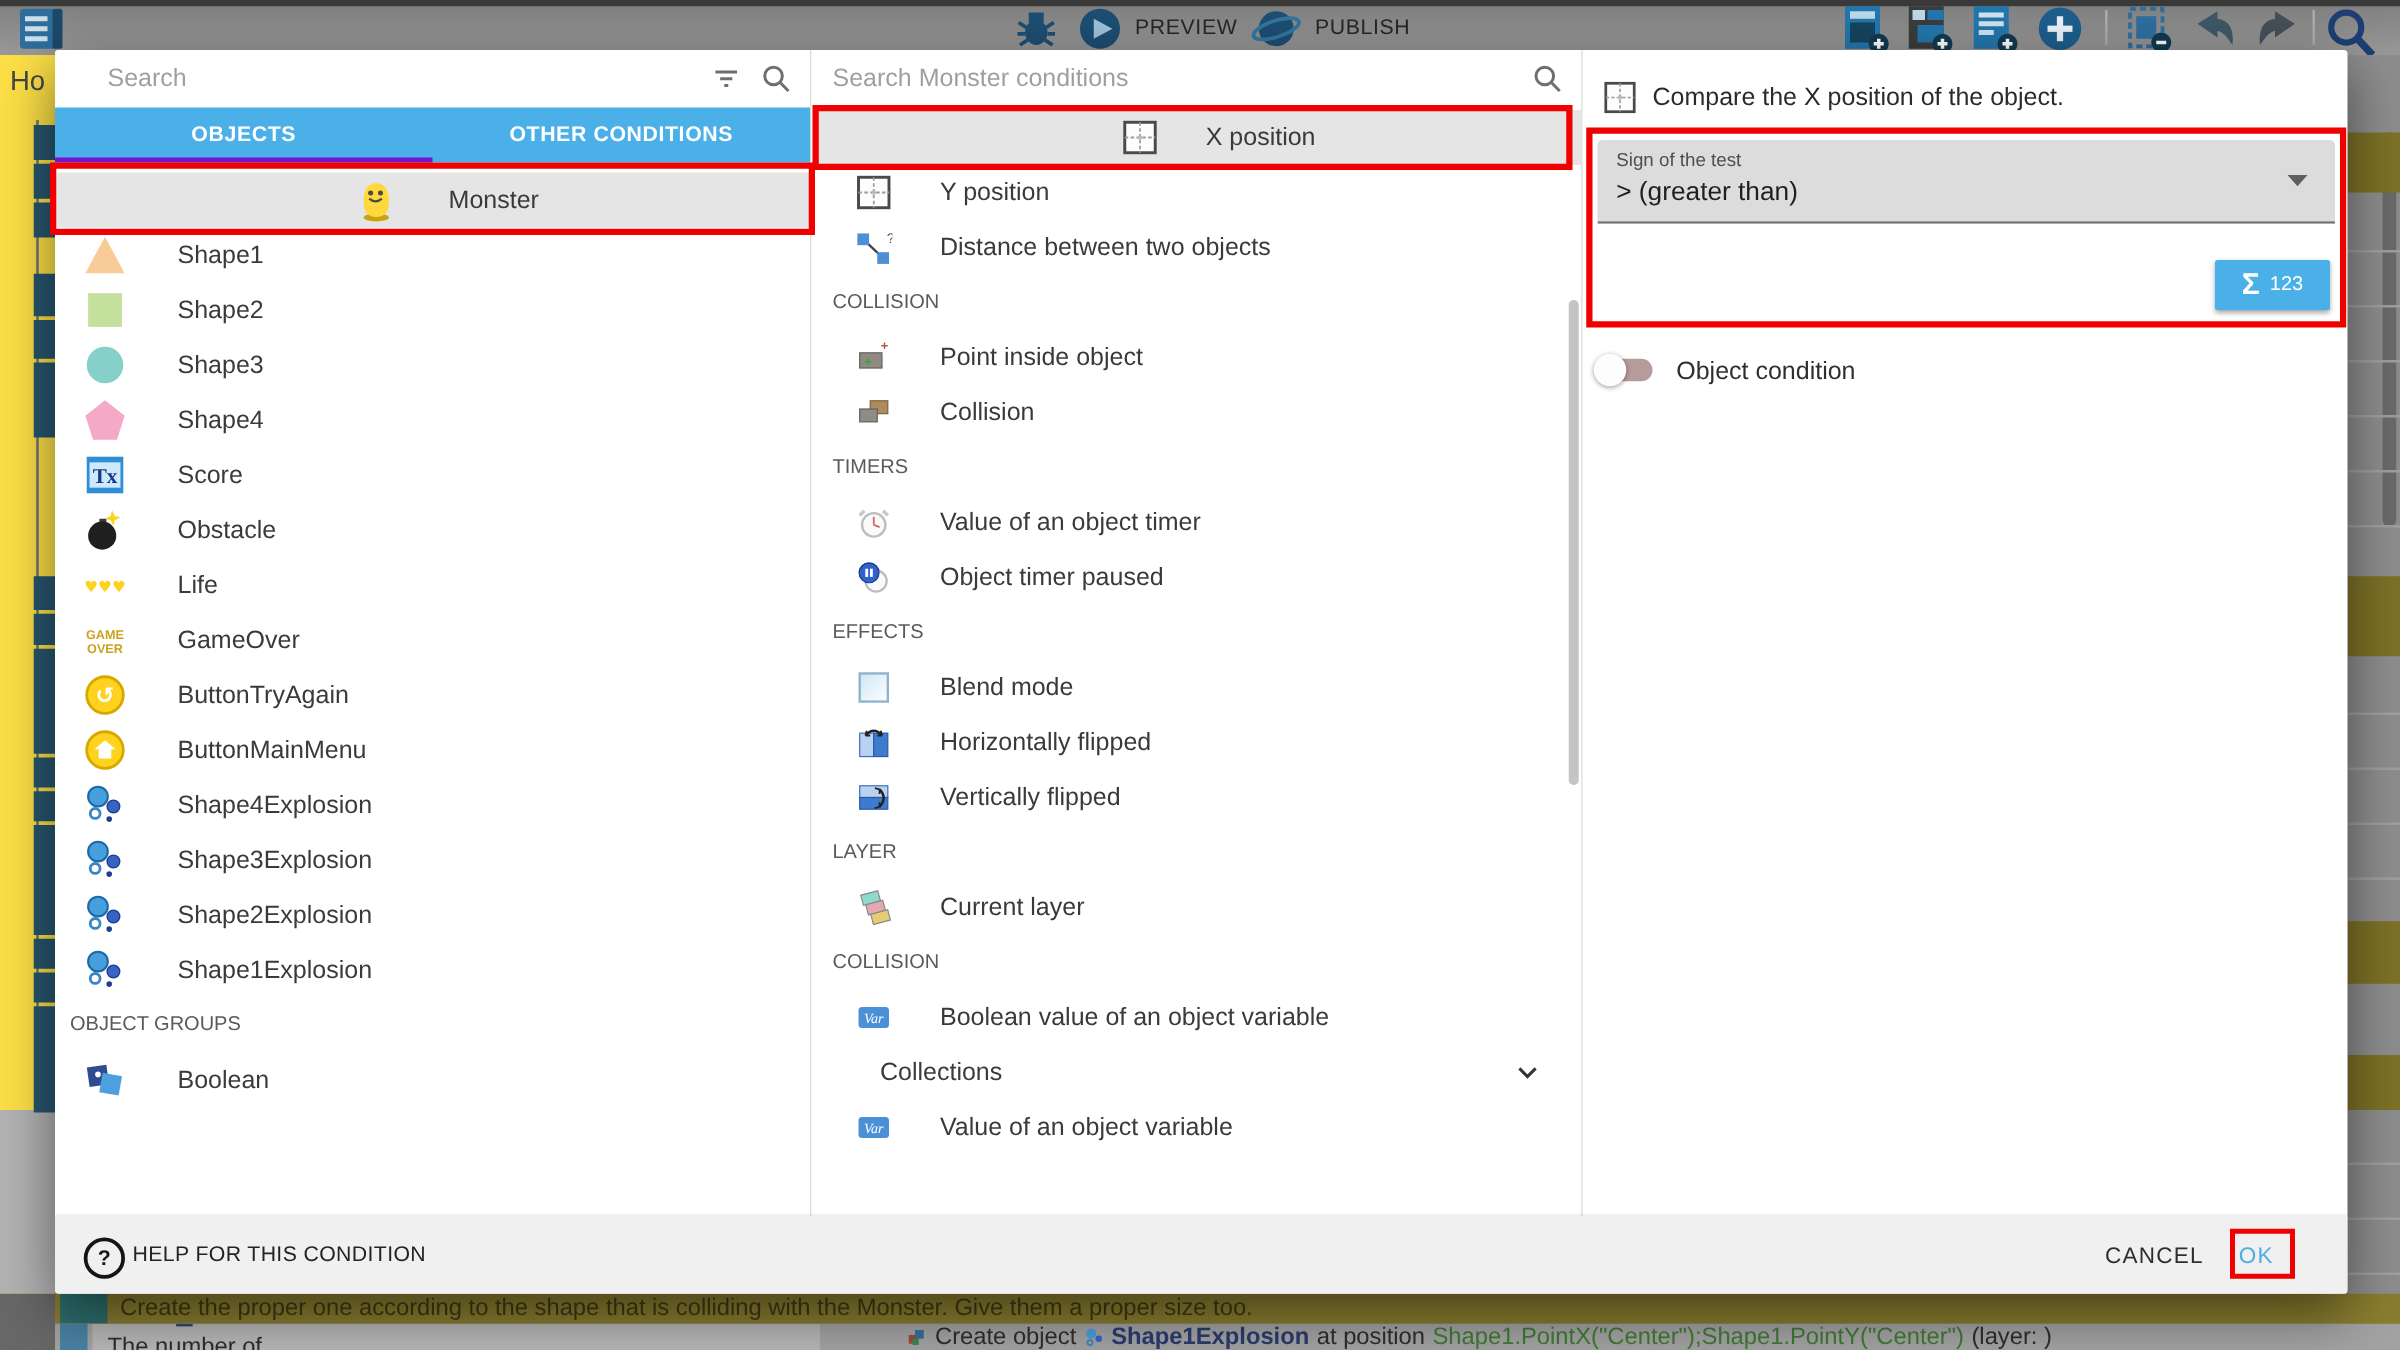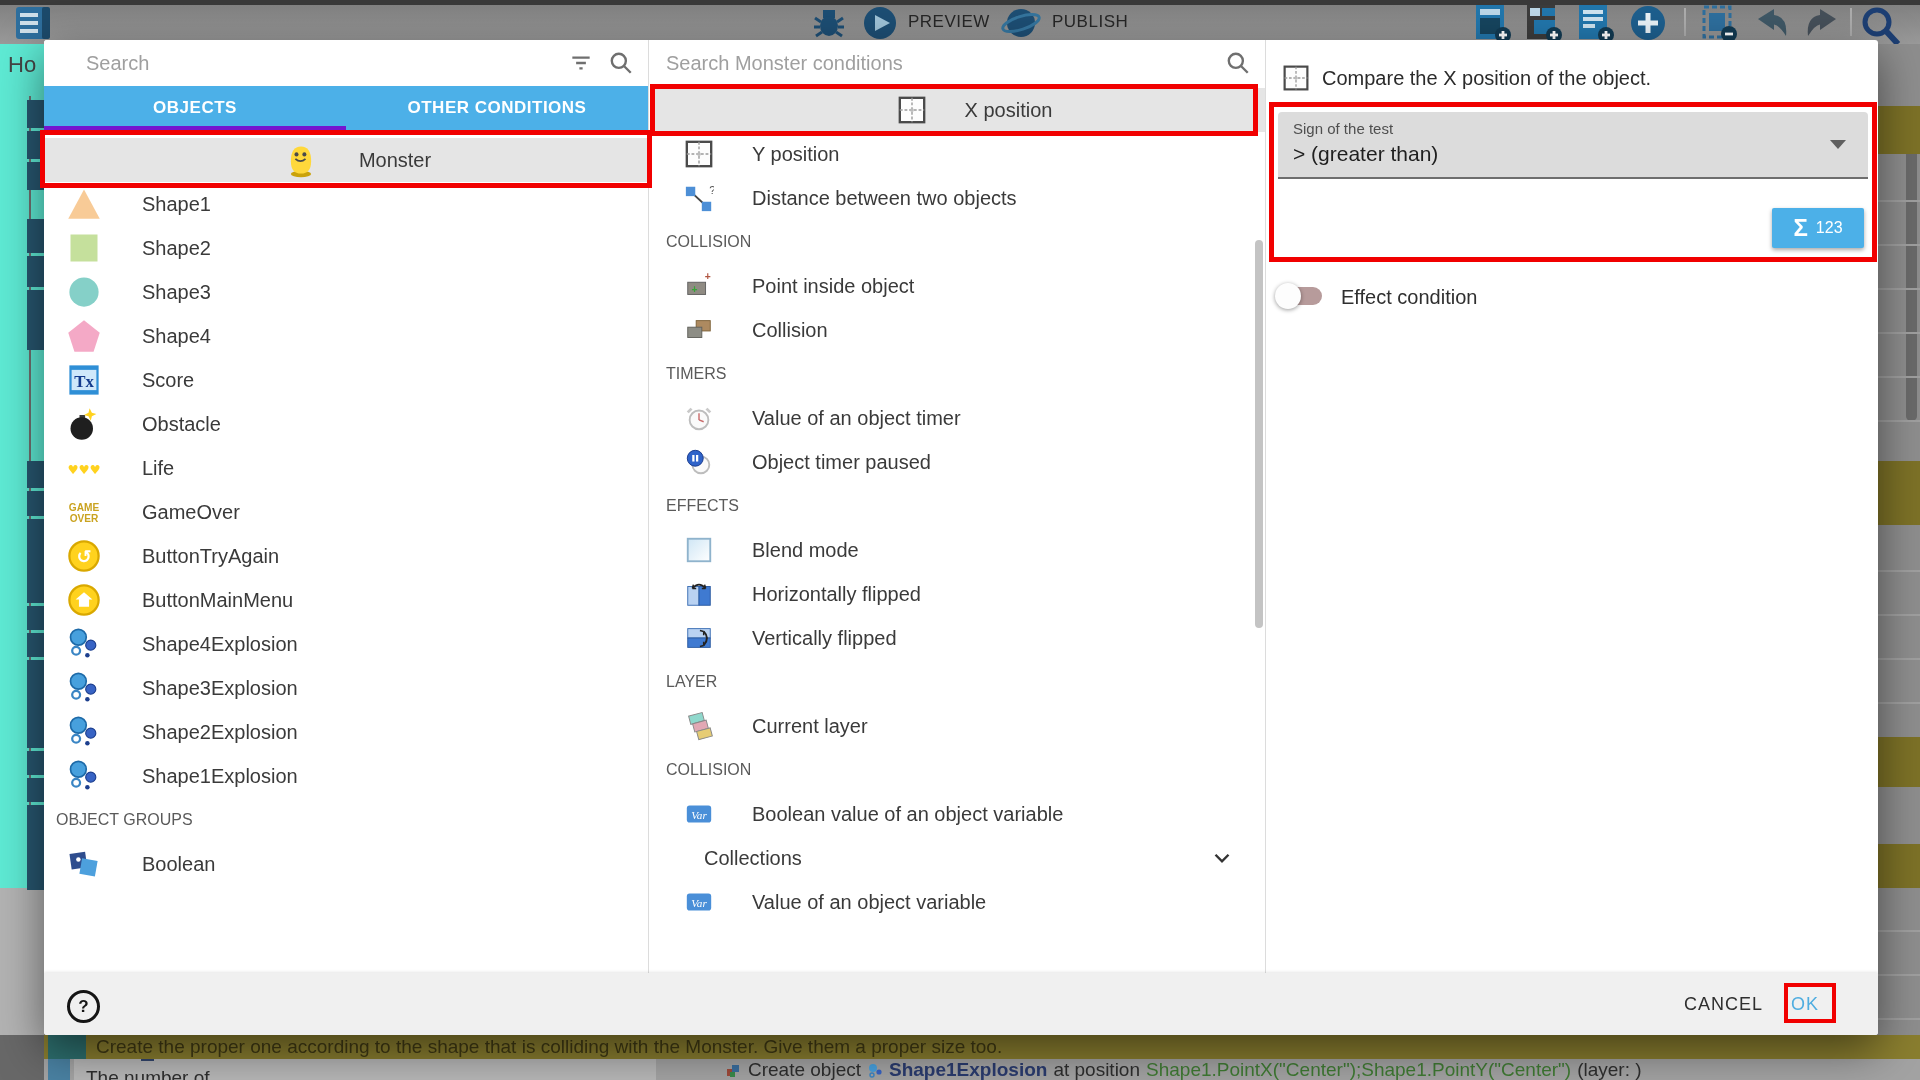--- a/index.html
+++ b/index.html
@@ -7,21 +7,21 @@
     font-family:"Liberation Sans",sans-serif;background:#8c8c8c;-webkit-font-smoothing:antialiased;}
   .abs{position:absolute;}
   
   .toolbar{position:absolute;left:0;top:0;width:1920px;height:44px;
     background:linear-gradient(#7e7e7e,#9a9a9a);}
   .winstrip{position:absolute;left:0;top:0;width:1920px;height:5px;background:#3a3a3a;}
   .tb-label{position:absolute;top:0;height:44px;display:flex;align-items:center;
     font-size:17px;color:#262626;letter-spacing:.5px;}
   .tb-sep{position:absolute;top:8px;width:2px;height:28px;background:#adadad;}
   
-  .bg-left{position:absolute;left:0;top:44px;width:44px;height:1036px;background:#5eead4;}
+  .bg-left{position:absolute;left:0;top:44px;width:44px;height:1036px;background:#fde047;}
   .bg-left .vline{position:absolute;left:29px;top:52px;width:2px;height:836px;background:#707070;}
   .bg-left .blk{position:absolute;left:27px;width:17px;background:#27566f;}
   .bg-left .lite{position:absolute;left:0;top:844px;width:44px;height:147px;background:#b3b3b3;}
   .bg-left .dark{position:absolute;left:0;top:991px;width:44px;height:45px;background:#686868;}
   .home-tab{position:absolute;left:8px;top:8px;font-size:22px;color:#454545;}
   .bg-right{position:absolute;left:1878px;top:44px;width:42px;height:1036px;background:#8e8e8e;}
   .bg-right .blk{position:absolute;left:0;width:42px;background:#7d7227;}
   .bg-right .sep{position:absolute;left:0;width:42px;height:2px;background:#a0a0a0;}
   .events-scrollbar{position:absolute;left:28px;top:62px;width:11px;height:315px;background:#6a6a6a;border-radius:5px;}
   .bg-bottom{position:absolute;left:44px;top:1035px;width:1876px;height:45px;}
@@ -677,25 +677,26 @@
         <span class="fvalue">&gt; (greater than)</span>
         <span class="dd-chevron"></span>
       </div>
       <div class="expr-btn">
         <span class="sigma">Σ</span>
         <span class="b123">123</span>
       </div>
       <div class="toggle">
         <div class="knob"></div>
       </div>
-      <span class="invert-label">Effect condition</span>
+      <span class="invert-label">Object condition</span>
     </div>
 
     <div class="dfooter">
       <div class="help-circle">?</div>
+      <div class="help-label">HELP FOR THIS CONDITION</div>
       <div class="btn-flat btn-cancel">CANCEL</div>
       <div class="btn-flat btn-ok">OK</div>
     </div>
   </div>
 
   <div class="ann" style="left:40px;top:130px;width:612px;height:58px;"></div>
   <div class="ann" style="left:650px;top:84px;width:608px;height:52px;"></div>
   <div class="ann" style="left:1269px;top:102px;width:608px;height:160px;"></div>
   <div class="ann" style="left:1784px;top:983px;width:52px;height:40px;border-width:4px;"></div>
 

